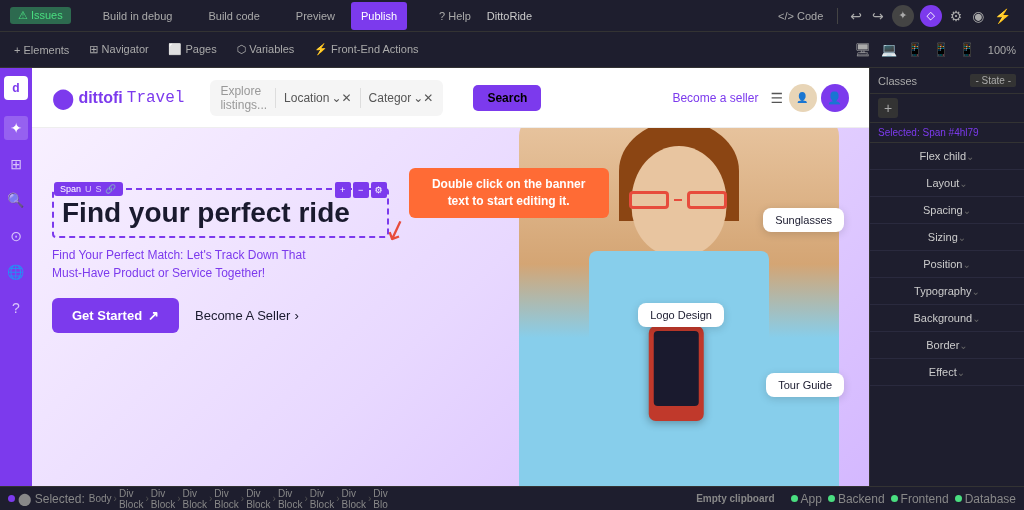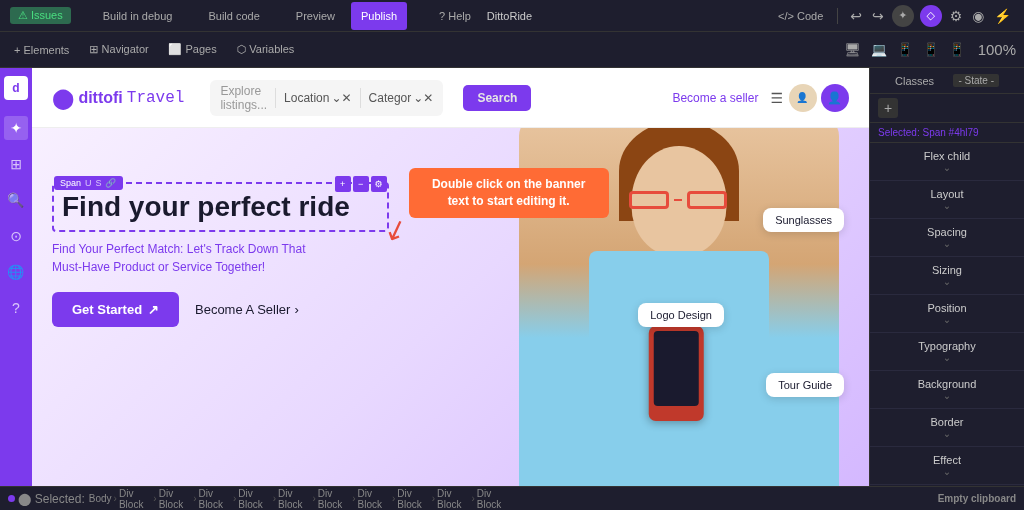--- a/index.html
+++ b/index.html
@@ -80,42 +80,42 @@
     
     .canvas-area { flex: 1; background: #2a2a3e; overflow: hidden; position: relative; }
 
     
     .right-sidebar {
       width: 155px; background: #1e1e2e; border-left: 1px solid #333;
       display: flex; flex-direction: column; font-size: 11px;
     }
     .rs-header {
       display: flex; align-items: center; justify-content: space-between;
-      padding: 6px 25px; border-bottom: 1px solid #333;
+      padding: 6px 8px; border-bottom: 1px solid #333;
     }
     .rs-classes-label { color: #aaa; font-size: 11px; }
     .rs-state-btn {
       background: #333; border: none; color: #aaa; font-size: 10px;
       padding: 1px 5px; border-radius: 2px; cursor: pointer;
     }
     .rs-add-class {
       display: flex; align-items: center; padding: 4px 8px; border-bottom: 1px solid #333;
     }
     .rs-add-btn {
       width: 20px; height: 20px; background: #333; border: none; color: #aaa;
       border-radius: 3px; cursor: pointer; font-size: 14px; display: flex; align-items: center; justify-content: center;
       flex-shrink: 0;
     }
     .rs-selected-info {
       padding: 4px 8px; border-bottom: 1px solid #333; color: #888; font-size: 10px;
     }
     .rs-selected-info span { color: #7c3aed; }
     .rs-section {
       display: flex; align-items: center; justify-content: center;
-      padding: 7px 8px; border-bottom: 1px solid #2a2a3e; cursor: pointer; flex-direction: column;
+      padding: 7px 8px; border-bottom: 1px solid #2a2a3e; cursor: pointer;
     }
     .rs-section-label { color: #ccc; font-size: 11px; }
     .rs-chevron { color: #666; font-size: 10px; }
 
     
     .website-preview {
       background: #fff; width: 100%; height: 100%; position: relative; overflow: hidden;
     }
 
     
@@ -129,22 +129,22 @@
     .logo-dot { color: #7c3aed; font-size: 20px; }
     .nav-search {
       flex: 1; display: flex; align-items: center; background: #f5f5f5;
       border-radius: 6px; padding: 0 10px; height: 36px; margin: 0 10px; max-width: 420px;
     }
     .nav-search-text { color: #999; font-size: 12px; flex: 1; }
     .nav-divider { width: 1px; height: 20px; background: #ddd; margin: 0 8px; }
     .nav-location { display: flex; align-items: center; gap: 2px; color: #555; font-size: 12px; cursor: pointer; }
     .nav-category { display: flex; align-items: center; gap: 2px; color: #555; font-size: 12px; cursor: pointer; }
     .nav-search-btn {
-      background: #7c3aed; color: #e5e5e5; border: none; border-radius: 5px;
-      padding: 6px 14px; font-size: 12px; cursor: pointer; font-weight: 600; margin-left: 10px;
+      background: #7c3aed; color: #000000; border: none; border-radius: 5px;
+      padding: 6px 14px; font-size: 12px; cursor: pointer; font-weight: 600; margin-left: 20px;
     }
     .nav-spacer { flex: 1; }
     .nav-seller-btn {
       background: none; border: none; color: #7c3aed; font-size: 12px; cursor: pointer; margin-right: 12px;
     }
     .nav-menu-icon { color: #555; font-size: 14px; margin-right: 6px; cursor: pointer; }
     .nav-avatar {
       width: 28px; height: 28px; border-radius: 50%; background: #e8d5b7;
       display: flex; align-items: center; justify-content: center; margin-right: 4px;
       overflow: hidden; font-size: 10px; color: #888;
@@ -155,21 +155,21 @@
     }
 
     
     .preview-banner {
       display: flex; position: relative; height: calc(100% - 60px);
       background: linear-gradient(135deg, #f8f0ff 0%, #e8d8ff 50%, #d4b8ff 100%);
       overflow: hidden;
     }
     .banner-left {
       width: 45%; padding: 30px 20px 20px 20px;
-      display: flex; flex-direction: column; justify-content: flex-start; position: relative; z-index: 5;
+      display: flex; flex-direction: column; justify-content: flex-start; position: relative; z-index: 5; margin-top: 6px;
     }
     .banner-right { flex: 1; position: relative; overflow: hidden; }
 
     
     .hint-box {
       position: absolute; top: 40px; left: 45%;
       background: #ff6b35; color: #fff; padding: 8px 14px; border-radius: 6px;
       font-size: 12px; font-weight: 600; text-align: center; z-index: 20;
       max-width: 200px; line-height: 1.4;
     }
@@ -263,29 +263,30 @@
     <button class="tb-square-btn">◉</button>
     <button class="tb-square-btn">⚡</button>
   </div>
 </div>
 
 <div class="second-bar">
   <button class="sb-btn">+ Elements</button>
   <button class="sb-btn">⊞ Navigator</button>
   <button class="sb-btn">⬜ Pages</button>
   <button class="sb-btn">⬡ Variables</button>
+  <button class="sb-btn">⚡ Front-End Actions</button>
   <div class="sb-spacer"></div>
   <div class="device-btns">
     <button class="dev-btn">🖥</button>
     <button class="dev-btn">💻</button>
     <button class="dev-btn">📱</button>
     <button class="dev-btn">📱</button>
     <button class="dev-btn">📱</button>
   </div>
-  <span style="color:#aaa;font-size:15px;">100%</span>
+  <span style="color:#aaa;font-size:11px;">100%</span>
 </div>
 
 <div class="main-layout">
 
   <div class="left-sidebar">
     <div class="ls-logo">
       <span>d</span>
     </div>
     <div class="ls-icon active">✦</div>
     <div class="ls-icon">⊞</div>
@@ -476,13 +477,31 @@
       <span class="bb-crumb">Div Block</span>
       <span class="bb-sep">›</span>
       <span class="bb-crumb">Div Block</span>
       <span class="bb-sep">›</span>
       <span class="bb-crumb">Div Block</span>
       <span class="bb-sep">›</span>
       <span class="bb-crumb">Div Block</span>
     </div>
   <div class="bb-spacer"></div>
   <span class="bb-clipboard">Empty clipboard</span>
+  <div style="display:flex;align-items:center;gap:6px;margin-left:12px;">
+    <span class="bb-item">
+      <span class="bb-dot green"></span>
+      <span>App</span>
+    </span>
+    <span class="bb-item">
+      <span class="bb-dot green"></span>
+      <span>Backend</span>
+    </span>
+    <span class="bb-item">
+      <span class="bb-dot green"></span>
+      <span>Frontend</span>
+    </span>
+    <span class="bb-item">
+      <span class="bb-dot green"></span>
+      <span>Database</span>
+    </span>
+  </div>
 </div>
 
 </body></html>

